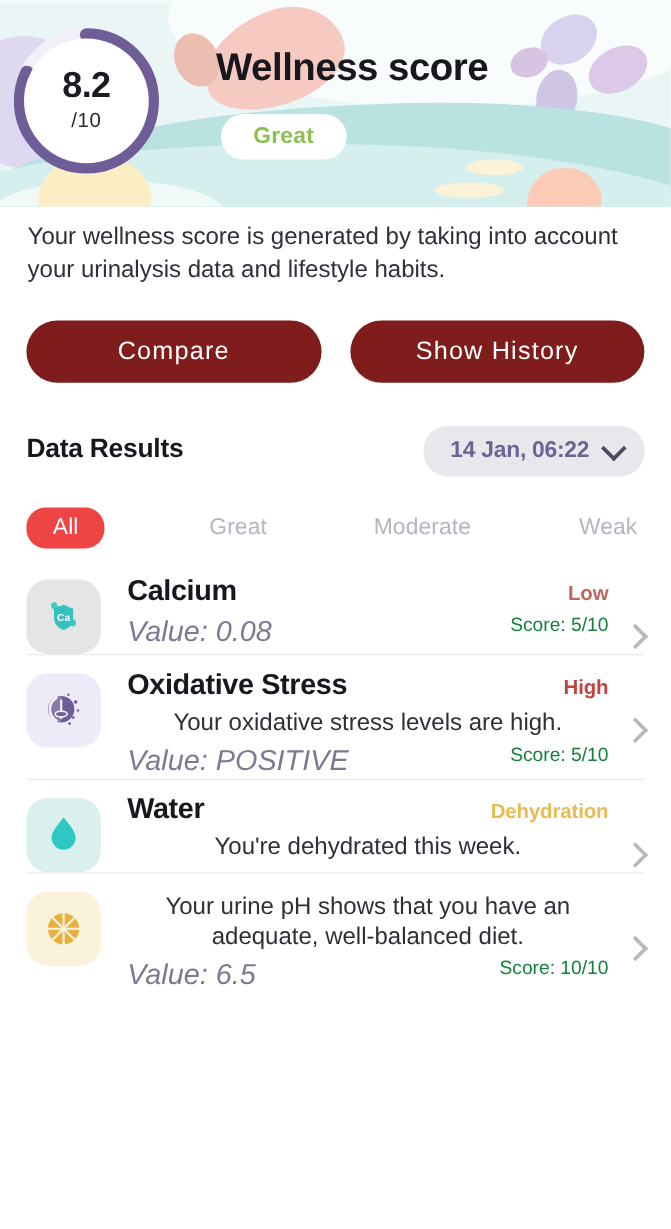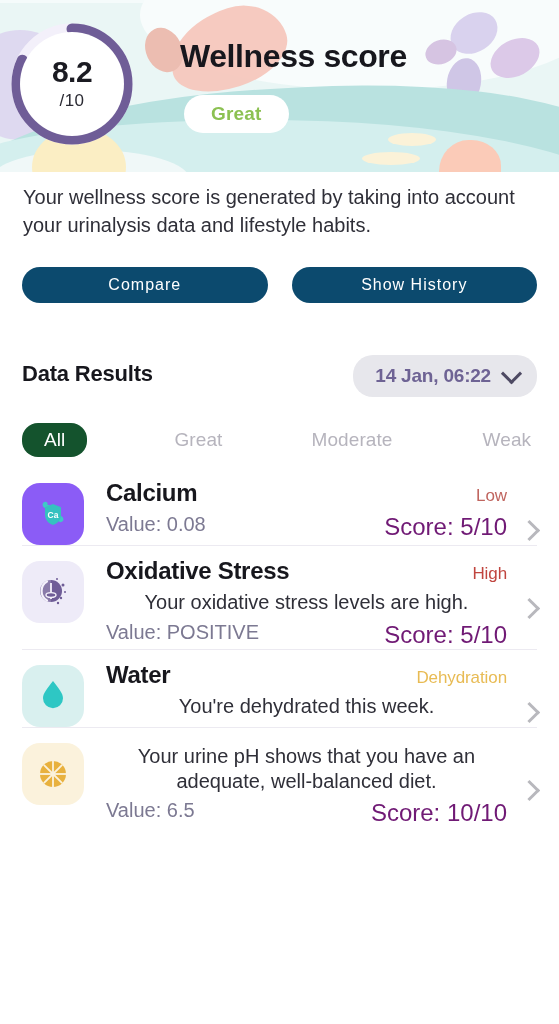--- a/index.html
+++ b/index.html
@@ -110,22 +110,22 @@
 
   
   .desc {
     position:absolute; left:23px; top:183px; width:500px;
     font-size:20px; line-height:1.42; color:#2f2f38;
   }
 
   
   .btn-row { position:absolute; left:22px; top:267px; width:515px; display:flex; gap:24px; }
   .btn {
-    flex:1; height:36px; border:none; border-radius:26px;
-    background:#0c4a6e; color:#fff; font-size:16px; letter-spacing:1px;
+    flex:1; height:52px; border:none; border-radius:26px;
+    background:#7f1d1d; color:#fff; font-size:21px; letter-spacing:1px;
     font-family:"Liberation Sans", sans-serif; cursor:pointer;
   }
 
   
   .dr-title {
     position:absolute; left:22px; top:361px;
     font-size:22px; font-weight:700; color:#17171d; letter-spacing:-0.2px;
   }
   .date-chip {
     position:absolute; right:22px; top:355px;
@@ -139,54 +139,54 @@
     transform:rotate(45deg) translate(-2px,-2px);
   }
 
   
   .tabs { position:absolute; left:22px; top:423px; width:515px; display:flex; align-items:center; }
   .tab {
     font-size:19px; color:#b6b4bd; cursor:pointer; text-align:center;
     letter-spacing:.1px;
   }
   .tab.active {
-    background:#14532d; color:#fff; border-radius:16px;
+    background:#ef4444; color:#fff; border-radius:16px;
     padding:6px 22px;
   }
   .tab-sp1 { width:87px; }
   .tab-sp2 { width:89px; }
   .tab-sp3 { width:90px; }
 
   
   .rows { position:absolute; left:0; top:467px; width:559px; }
   .row { position:relative; padding:12px 22px 0 22px; display:flex; }
   .row + .row::before {
     content:""; position:absolute; top:0; left:22px; right:22px;
     height:1px; background:#eceaf1;
   }
   .row-icon {
     width:62px; height:62px; border-radius:18px; flex:0 0 62px;
     display:flex; align-items:center; justify-content:center; margin-top:4px;
   }
   .row-body { flex:1; padding-left:22px; padding-right:30px;text-align:center; }
   .row-head { display:flex; align-items:baseline; }
   .row-title { font-size:24px; font-weight:700; color:#17171d; letter-spacing:-0.3px; }
-  .row-status { margin-left:auto; font-size:17px; font-weight:400; letter-spacing:-0.1px; }
+  .row-status { margin-left:auto; font-size:17px; font-weight:700; letter-spacing:-0.1px; }
   .row-desc { font-size:20px; color:#2f2f38; line-height:1.24; margin-top:5px; }
   .row-meta { display:flex; margin-top:6px; }
-  .row-value { font-size:20px; color:#7c7992; }
-  .row-score { margin-left:auto; font-size:24px; color:#701a75; }
+  .row-value { font-size:24px; color:#7c7992;font-style:italic; }
+  .row-score { margin-left:auto; font-size:16px; color:#15803d; }
   .chev-right {
     position:absolute; right:22px; top:56px;
     width:15px; height:15px;
     border-top:3px solid #b8b8bd; border-right:3px solid #b8b8bd;
     transform:rotate(45deg);
   }
 
-  .icon-ca { background:#8b5cf6; }
+  .icon-ca { background:#e5e5e5; }
   .icon-ox { background:#eeebf8; }
   .icon-wa { background:#d9f0ef; }
   .icon-ph { background:#fbf2dc; }
 </style>
 </head>
 <body>
 
 <div class="screen">
 
   <div class="header">

